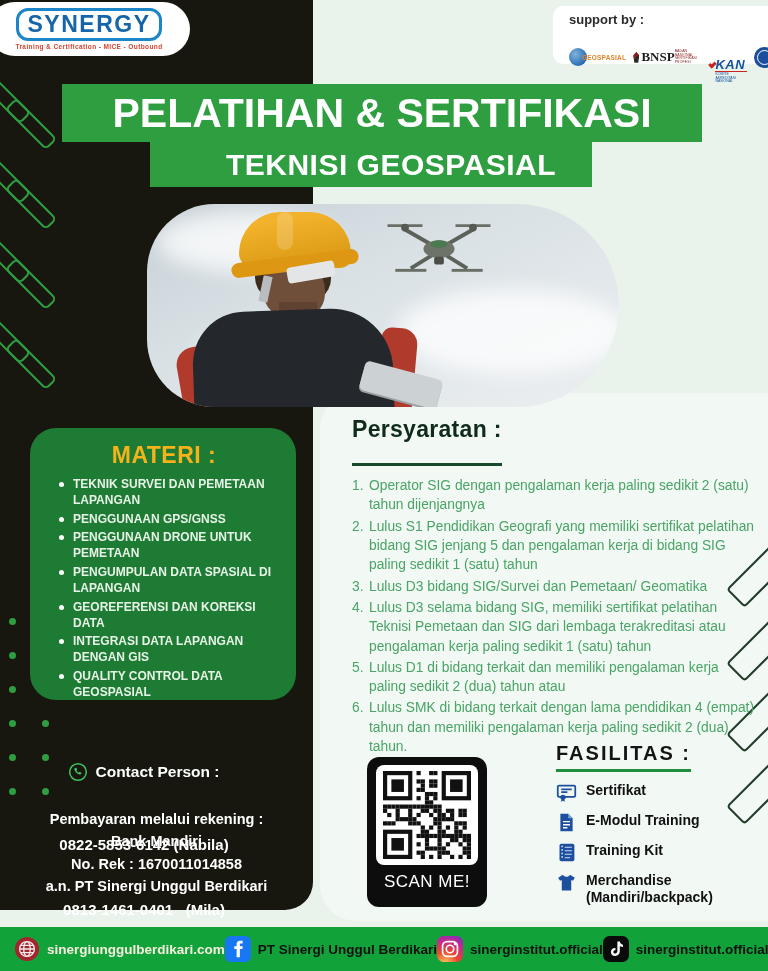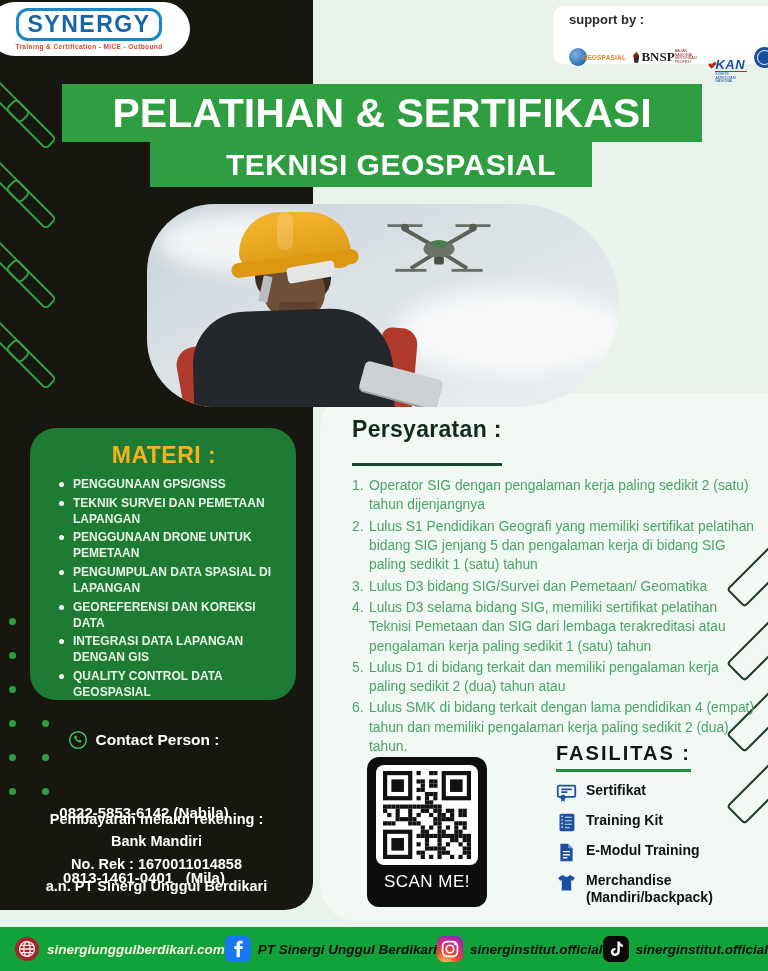--- a/index.html
+++ b/index.html
@@ -64,40 +64,40 @@
   .materi-list li{position:relative;padding-left:15px;color:#e7f3e7;font-size:12px;font-weight:700;line-height:1.32;margin-bottom:3px;}
   .materi-list li::before{content:"";position:absolute;left:1px;top:5px;width:5px;height:5px;border-radius:50%;background:#fff;}
   
   .pers-card{position:absolute;left:320px;top:393px;width:448px;height:528px;background:rgba(255,255,255,.42);border-radius:36px 0 0 36px;}
   .pers-section{position:absolute;left:352px;top:416px;width:404px;z-index:4;}
   .pers-heading{display:inline-block;font-size:23px;font-weight:700;color:#0e2b1b;border-bottom:3px solid #174a2c;padding-bottom:20px;letter-spacing:.3px;}
   .pers-list{counter-reset:n;list-style:none;margin:10px 0 0;padding:0;}
   .pers-list li{counter-increment:n;position:relative;padding-left:17px;color:#49a466;font-size:13.8px;line-height:1.4;margin-bottom:2px;font-weight:500;}
   .pers-list li::before{content:counter(n) ".";position:absolute;left:0;}
   
-  .contact{position:absolute;left:0;top:730px;width:288px;text-align:center;color:#fff;z-index:4;}
+  .contact{position:absolute;left:0;top:762px;width:288px;text-align:center;color:#fff;z-index:4;}
   .contact-row{display:flex;align-items:center;justify-content:center;gap:7px;font-size:15.5px;font-weight:700;}
   .phones{margin-top:8px;font-size:15px;font-weight:700;line-height:1.45;white-space:pre;}
   .payment{position:absolute;left:0;top:808px;width:313px;text-align:center;color:#fff;font-size:14.5px;font-weight:700;line-height:1.55;z-index:4;}
   
   .qr-block{position:absolute;left:367px;top:757px;width:120px;height:150px;background:#0d0d0d;border-radius:12px;display:flex;flex-direction:column;align-items:center;padding-top:8px;z-index:4;}
   .qr-white{width:102px;height:100px;background:#fff;border-radius:8px;display:flex;align-items:center;justify-content:center;}
   .qr-label{color:#fff;font-size:17px;margin-top:7px;letter-spacing:.5px;}
   
   .fasilitas{position:absolute;left:556px;top:742px;width:212px;z-index:4;}
   .fas-heading{display:inline-block;font-size:20px;font-weight:700;letter-spacing:2px;color:#141414;border-bottom:3px solid #1f8f3f;padding-bottom:4px;}
   .fas-list{margin-top:10px;display:flex;flex-direction:column;gap:9px;}
   .fas-row{display:flex;align-items:flex-start;gap:9px;}
   .fas-icon{flex:none;width:21px;height:21px;}
   .fas-icon svg{width:21px;height:21px;display:block;}
   .fas-label{font-size:14px;font-weight:700;color:#101010;line-height:1.2;}
   
   .chev-right{position:absolute;width:64px;height:26px;border:2.5px solid #233d2b;border-radius:4px;transform:rotate(-45deg);z-index:2;}
   
-  .footer{position:absolute;left:0;top:927px;width:768px;height:44px;background:#12a23a;display:flex;align-items:center;justify-content:space-between;padding:0 14px;z-index:6;font-style:italic;}
+  .footer{position:absolute;left:0;top:927px;width:768px;height:44px;background:#12a23a;display:flex;align-items:center;justify-content:space-between;padding:0 14px;z-index:6;}
   .f-item{display:flex;align-items:center;gap:7px;cursor:pointer;}
   .f-icon{flex:none;width:26px;height:26px;}
   .f-icon svg{width:26px;height:26px;display:block;}
   .f-label{font-size:13.5px;font-weight:700;color:#101010;white-space:nowrap;}
   .f-label.light{color:#f7efdd;}
 </style>
 </head>
 <body>
 
 <div class="poster">
@@ -197,22 +197,22 @@
       <div class="p-brim"></div>
       <div class="p-band"></div>
       <div class="p-vest"></div>
       <div class="p-tablet"></div>
     </div>
   </div>
 
   <div class="materi-box">
     <div class="materi-heading">MATERI :</div>
     <ul class="materi-list" id="materi-list">
+        <li>TEKNIK SURVEI DAN PEMETAAN LAPANGAN</li>
         <li>PENGGUNAAN GPS/GNSS</li>
-        <li>TEKNIK SURVEI DAN PEMETAAN LAPANGAN</li>
         <li>PENGGUNAAN DRONE UNTUK PEMETAAN</li>
         <li>PENGUMPULAN DATA SPASIAL DI LAPANGAN</li>
         <li>GEOREFERENSI DAN KOREKSI DATA</li>
         <li>INTEGRASI DATA LAPANGAN DENGAN GIS</li>
         <li>QUALITY CONTROL DATA GEOSPASIAL</li>
       </ul>
   </div>
 
   <div class="pers-section">
     <div class="pers-heading">Persyaratan :</div>
@@ -411,48 +411,48 @@
               <path d="M6.6 19.5l-1.2 3 2.6-1.2 2.4 1.2-1.2-3z" fill="#1d4f9f"></path>
             </svg>
           </span>
      <div>
             <div class="fas-label">Sertifikat</div>
           </div>
    </div>
         <div class="fas-row">
      <span class="fas-icon">
             <svg viewBox="0 0 24 24">
+              <path d="M5 2h9l5 5v15H5z" fill="#1d4f9f"></path>
+              <path d="M14 2l5 5h-5z" fill="#7fa3d4"></path>
+              <g stroke="#fff" stroke-width="1.6">
+                <path d="M8 11h8M8 14.5h8M8 18h5"></path>
+              </g>
+            </svg>
+          </span>
+     <div>
+            <div class="fas-label">E-Modul Training</div>
+          </div>
+   </div>
+        <div class="fas-row">
+     <span class="fas-icon">
+            <svg viewBox="0 0 24 24">
               <rect x="4" y="2" width="17" height="20" rx="2" fill="#1d4f9f"></rect>
               <g fill="#cfe0f5">
                 <circle cx="7" cy="5" r="1"></circle>
                 <circle cx="7" cy="9" r="1"></circle>
                 <circle cx="7" cy="13" r="1"></circle>
                 <circle cx="7" cy="17" r="1"></circle>
               </g>
               <g stroke="#cfe0f5" stroke-width="1.4">
                 <path d="M10 6h8M10 10h8M10 14h8M10 18h6"></path>
               </g>
             </svg>
           </span>
      <div>
             <div class="fas-label">Training Kit</div>
-          </div>
-   </div>
-        <div class="fas-row">
-     <span class="fas-icon">
-            <svg viewBox="0 0 24 24">
-              <path d="M5 2h9l5 5v15H5z" fill="#1d4f9f"></path>
-              <path d="M14 2l5 5h-5z" fill="#7fa3d4"></path>
-              <g stroke="#fff" stroke-width="1.6">
-                <path d="M8 11h8M8 14.5h8M8 18h5"></path>
-              </g>
-            </svg>
-          </span>
-     <div>
-            <div class="fas-label">E-Modul Training</div>
           </div>
    </div>
         <div class="fas-row">
      <span class="fas-icon">
             <svg viewBox="0 0 24 24">
               <path d="M8 3L2.5 6.5 4.6 10l2-1v12h10.8V9l2 1 2.1-3.5L16 3c-1 1.6-2.3 2.4-4 2.4S9 4.6 8 3z" fill="#1d4f9f"></path>
             </svg>
           </span>
      <div>
             <div class="fas-label">Merchandise</div>

